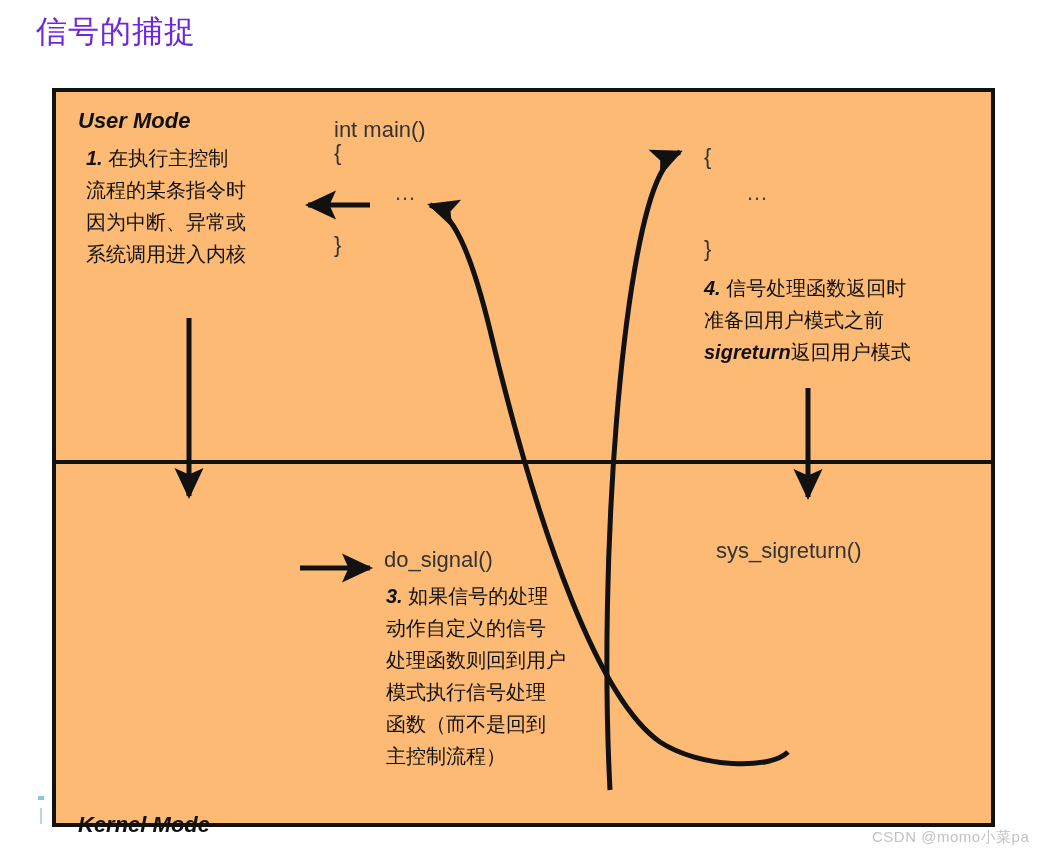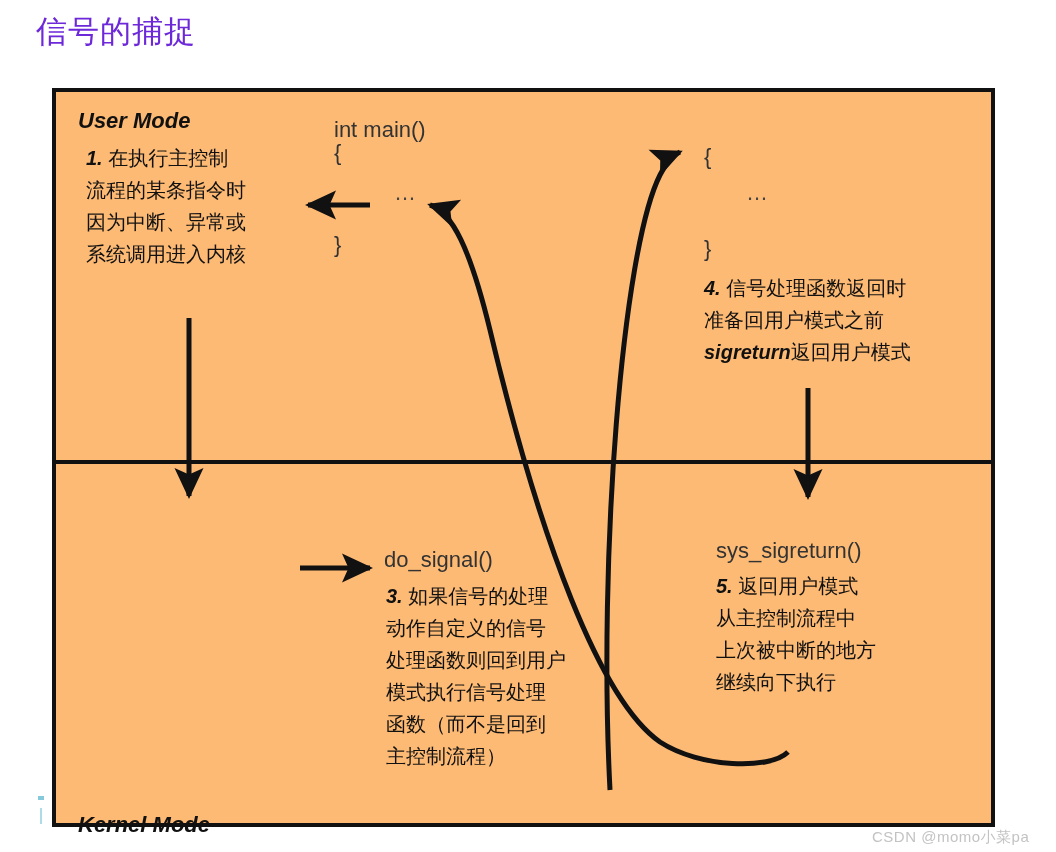--- a/index.html
+++ b/index.html
@@ -168,24 +168,20 @@
 
   <div class="step-text" id="step3"><span class="step-num">3.</span><span> 如果信号的处理
 动作自定义的信号
 处理函数则回到用户
 模式执行信号处理
 函数（而不是回到
 主控制流程）</span></div>
 
   <div class="code-sig" id="sys-sigreturn-sig">sys_sigreturn()</div>
 
-  <div class="step-text" id="step5"><span class="step-num">5.</span><span> 返回用户模式
-从主控制流程中
-上次被中断的地方
-继续向下执行</span></div>
 
 </div>
 
 <svg id="arrows-svg" viewBox="0 0 1056 852">
   <defs>
     <marker id="arrowhead" markerWidth="7" markerHeight="7" refX="5.6" refY="3.1" orient="auto" markerUnits="strokeWidth">
       <path d="M0,0.2 L6.2,3.1 L0,6 L1.3,3.1 Z" fill="#111111"></path>
     </marker>
   </defs>
 

